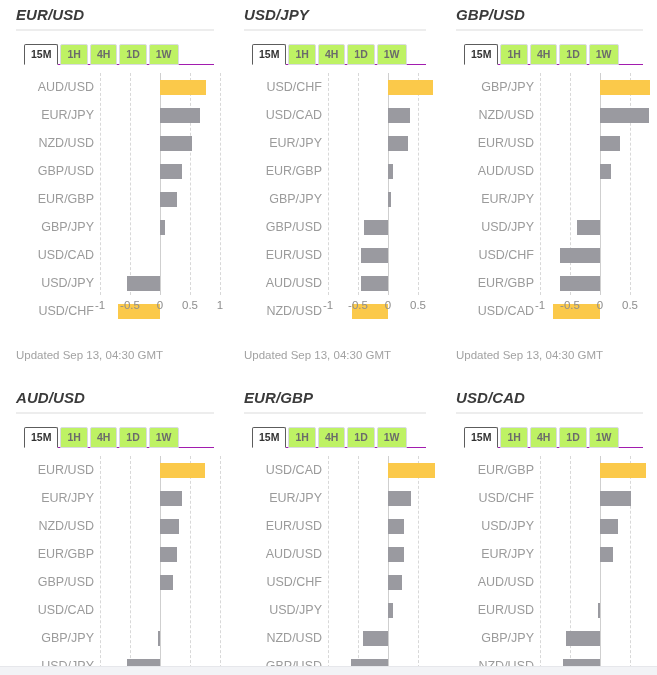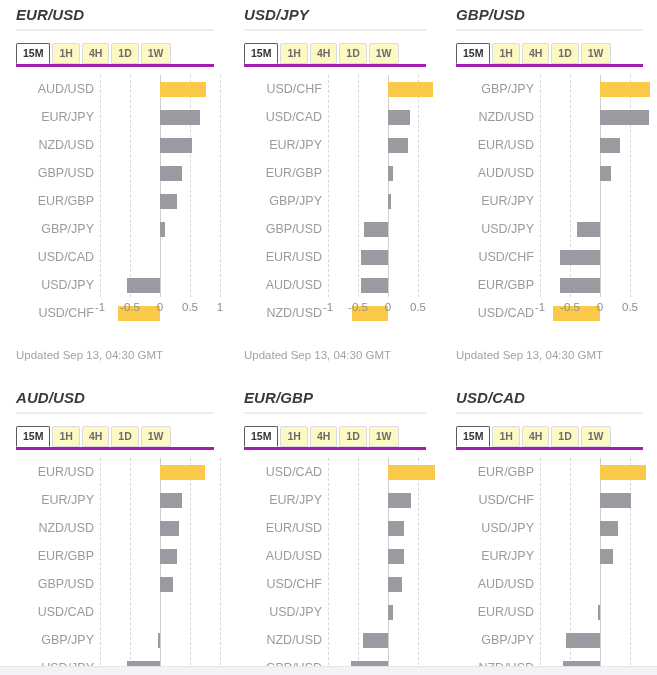--- a/index.html
+++ b/index.html
@@ -44,35 +44,36 @@
     padding-bottom: 6px;
   }
   .title-rule {
     height: 2px;
     background: #ededed;
     margin-bottom: 11px;
   }
   .tabs {
     position: relative;
     display: flex;
-    align-items: flex-start;
+    align-items: center;
     height: 22px;
-    border-bottom: 3px solid #a21caf;
+    border-bottom: 1px solid #a21caf;
     margin-bottom: 0px;
+    margin-left: 8px;
   }
   .tab {
     box-sizing: border-box;
     height: 21px;
     line-height: 19px;
     padding: 0 6px;
     margin-right: 2px;
     font-size: 10.5px;
     font-weight: bold;
     color: #6b6b6b;
-    background: #fef9c3;
+    background: #bef264;
     border: 1px solid #d9dbe0;
     border-radius: 2px 2px 0 0;
     text-align: center;
     min-width: 24px;
     position: relative;
     top: 1px;
   }
   .tab.active {
     background: #ffffff;
     color: #333333;

